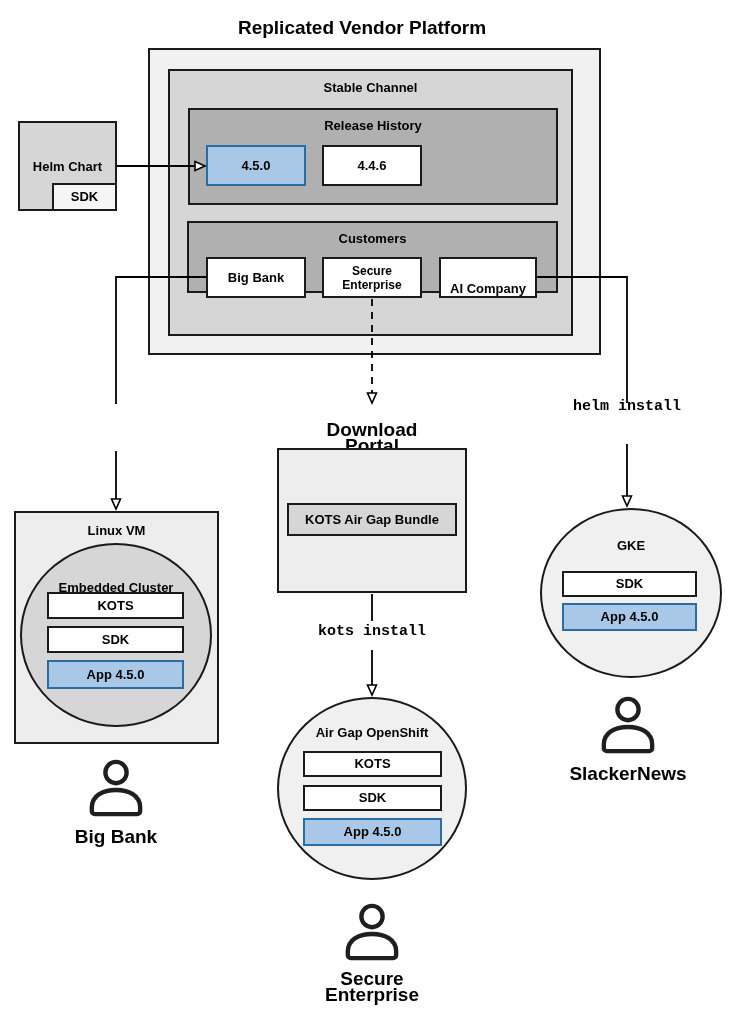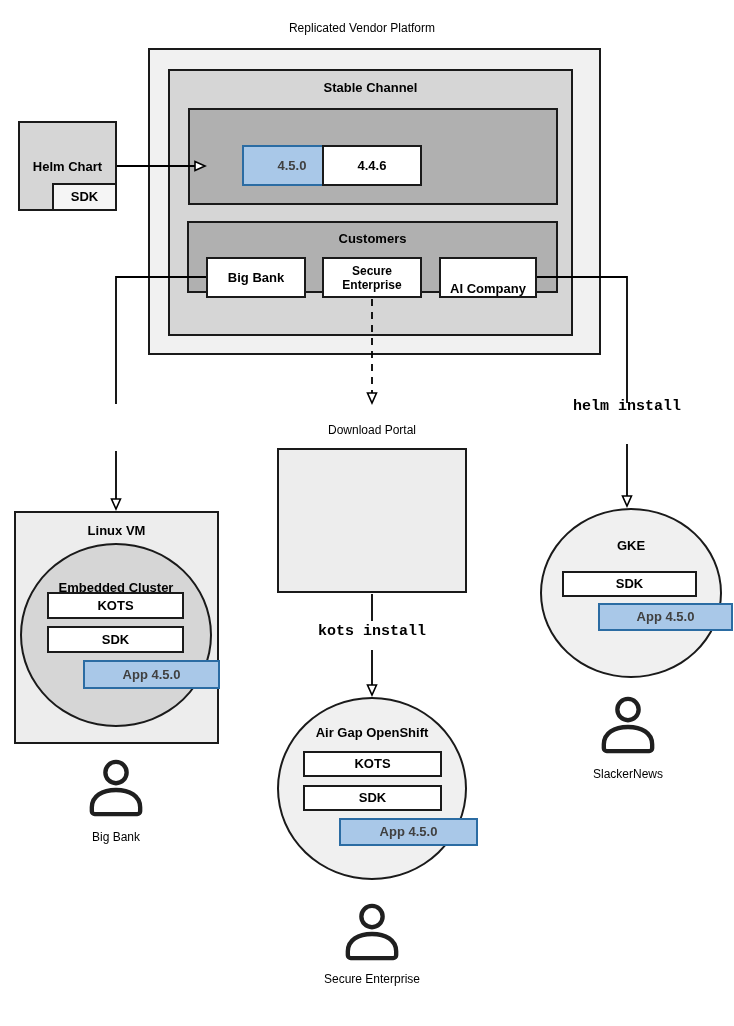--- a/index.html
+++ b/index.html
@@ -6,47 +6,48 @@
   #stage{
     position:relative;width:734px;height:1026px;background:#ffffff;
     font-family:"Liberation Sans",sans-serif;color:#000;overflow:hidden;
   }
   .box{position:absolute;box-sizing:border-box;border:2px solid #1a1a1a;}
   .chip{
     position:absolute;box-sizing:border-box;border:2px solid #1a1a1a;background:#fff;
     display:flex;align-items:center;justify-content:center;text-align:center;
     font-weight:bold;font-size:13px;line-height:14px;
   }
-  .accent{background:#a9c8e8;border-color:#2b6ca3;color:#404040;margin-left:36px;}
+  .accent{background:#a9c8e8;border-color:#2b6ca3;color:#000000;}
   .cap{
     position:absolute;left:0;right:0;text-align:center;
     font-weight:bold;font-size:13px;line-height:15px;
   }
   .freelabel{
-    position:absolute;text-align:center;font-weight:normal;font-size:12px;line-height:16px;
+    position:absolute;text-align:center;font-weight:bold;font-size:19px;line-height:16px;
   }
   .mono{font-family:"Liberation Mono","DejaVu Sans Mono",monospace;font-size:15px;font-weight:bold;}
   .circle{border-radius:50%;}
   svg{display:block;}
   #connectors{position:absolute;left:0;top:0;pointer-events:none;}
   .person{position:absolute;}
 </style>
 </head>
 <body>
 
 <div id="stage">
 
   <div class="freelabel" style="left:212px;top:20px;width:300px;">Replicated Vendor Platform</div>
 
   <div class="box" style="left:148px;top:48px;width:453px;height:307px;background:#f1f1f1;">
 
     <div class="box" style="left:18px;top:19px;width:405px;height:267px;background:#d6d6d6;">
       <span class="cap" style="top:9px;">Stable Channel</span>
 
       <div class="box" style="left:18px;top:37px;width:370px;height:97px;background:#b0b0b0;">
+        <span class="cap" style="top:8px;">Release History</span>
         <div class="chip accent" style="left:16px;top:35px;width:100px;height:41px;">
           <span>4.5.0</span>
         </div>
         <div class="chip" style="left:132px;top:35px;width:100px;height:41px;">
           <span>4.4.6</span>
         </div>
       </div>
 
       <div class="box" style="left:17px;top:150px;width:371px;height:72px;background:#b0b0b0;">
         <span class="cap" style="top:8px;">Customers</span>
@@ -89,20 +90,23 @@
 
   <svg class="person" style="left:87px;top:757px;" width="58" height="64" viewBox="0 0 60 64">
     <circle cx="30" cy="15" r="11" fill="none" stroke="#1f1f1f" stroke-width="4.5"></circle>
     <path d="M8,58 c-1.5,0 -3,-1.3 -3,-3 v-4 c0,-12 11,-18 25,-18 s25,6 25,18 v4 c0,1.7 -1.5,3 -3,3 z" fill="none" stroke="#1f1f1f" stroke-width="4.5" stroke-linejoin="round"></path>
   </svg>
   <div class="freelabel" style="left:56px;top:829px;width:120px;">Big Bank</div>
 
   <div class="freelabel" style="left:302px;top:422px;width:140px;">Download Portal</div>
 
   <div class="box" style="left:277px;top:448px;width:190px;height:145px;background:#ededed;">
+    <div class="chip" style="left:8px;top:53px;width:170px;height:33px;background:#d6d6d6;">
+      <span>KOTS Air Gap Bundle</span>
+    </div>
   </div>
 
   <div class="freelabel mono" style="left:302px;top:624px;width:140px;">kots install</div>
 
   <div class="box circle" style="left:277px;top:697px;width:190px;height:183px;background:#f0f0f0;">
     <span class="cap" style="top:26px;">Air Gap OpenShift</span>
     <div class="chip" style="left:24px;top:52px;width:139px;height:26px;">
       <span>KOTS</span>
     </div>
     <div class="chip" style="left:24px;top:86px;width:139px;height:26px;">

